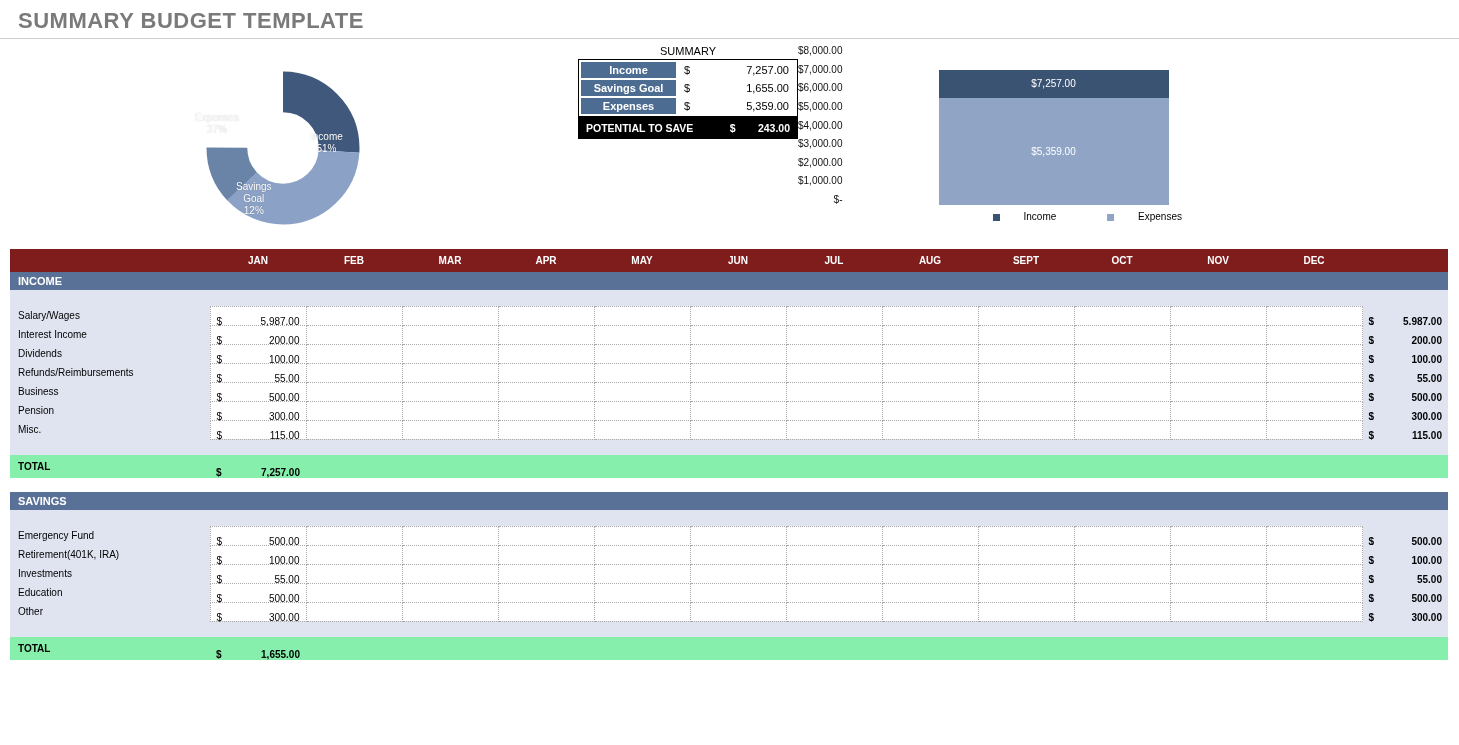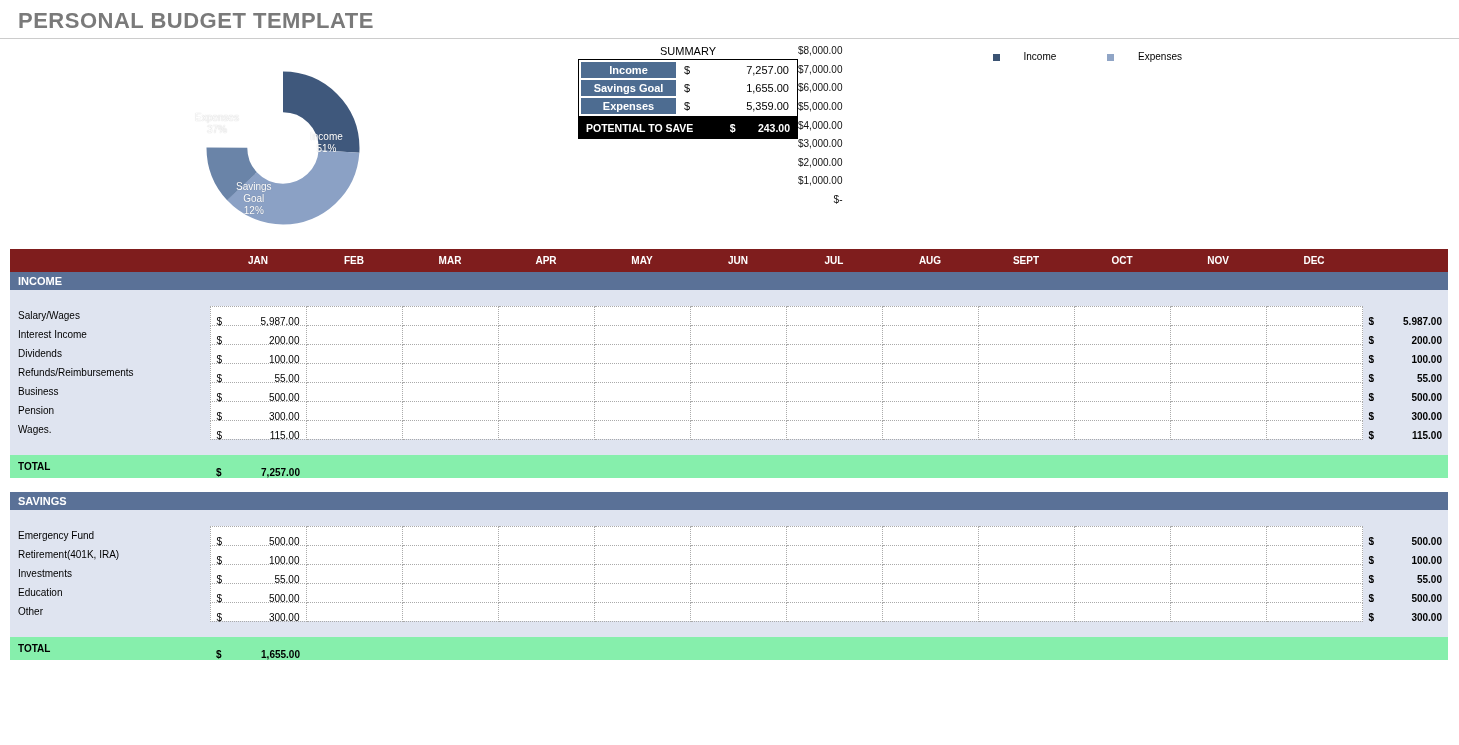--- a/index.html
+++ b/index.html
@@ -53,21 +53,21 @@
   .total-row .c{position:absolute;left:6px}
   .total-row .v{position:absolute;right:6px}
   .spacer td{height:14px;background:#fff}
   col.first{width:200px}
   col.m{width:96px}
   col.tot{width:86px}
 </style>
 </head>
 <body>
 
-<div class="page-title">PERSONAL BUDGET TEMPLATE</div>
+<div class="page-title">SUMMARY BUDGET TEMPLATE</div>
 <div class="hr"></div>
 
 <div class="top">
 
   <div class="donut-wrap">
     <svg viewBox="0 0 100 100">
 
       <circle r="33" cx="50" cy="50" fill="transparent" stroke="#3f587c" stroke-width="24" stroke-dasharray="105.7 207.3" stroke-dashoffset="51.8" transform="rotate(-90 50 50)"></circle>
 
       <circle r="33" cx="50" cy="50" fill="transparent" stroke="#8ba1c5" stroke-width="24" stroke-dasharray="76.7 207.3" stroke-dashoffset="-53.9" transform="rotate(-90 50 50)"></circle>
@@ -125,20 +125,27 @@
           <div>$6,000.00</div>
           <div>$5,000.00</div>
           <div>$4,000.00</div>
           <div>$3,000.00</div>
           <div>$2,000.00</div>
           <div>$1,000.00</div>
           <div>$-</div>
         </div>
     </div>
     <div>
+      <div class="bars">
+        <div class="bar-gap"></div>
+        <div class="bcol">
+          <div class="bar1" style="height:28px">$7,257.00</div>
+          <div class="bar2" style="height:107px">$5,359.00</div>
+        </div>
+      </div>
       <div class="legend">
         <span><span class="sq" style="background:#3b5373"></span><span>Income</span></span>
         <span><span class="sq" style="background:#90a5c6"></span><span>Expenses</span></span>
       </div>
     </div>
   </div>
 </div>
 
 <table class="grid">
   <colgroup>
@@ -306,21 +313,21 @@
         <td class="cell"></td>
         <td class="cell"></td>
         <td class="cell"></td>
         <td class="cell"></td>
         <td class="tcell">
           <span class="c">$</span>
           <span class="v">300.00</span>
         </td>
       </tr>
       <tr class="body-row">
-        <td class="lbl">Wages.</td>
+        <td class="lbl">Misc.</td>
         <td class="cell">
           <span class="c">$</span>
           <span class="v">115.00</span>
         </td>
         <td class="cell"></td>
         <td class="cell"></td>
         <td class="cell"></td>
         <td class="cell"></td>
         <td class="cell"></td>
         <td class="cell"></td>

